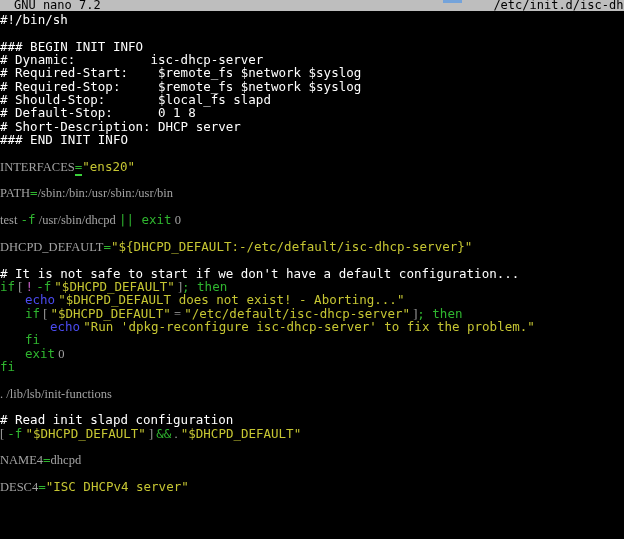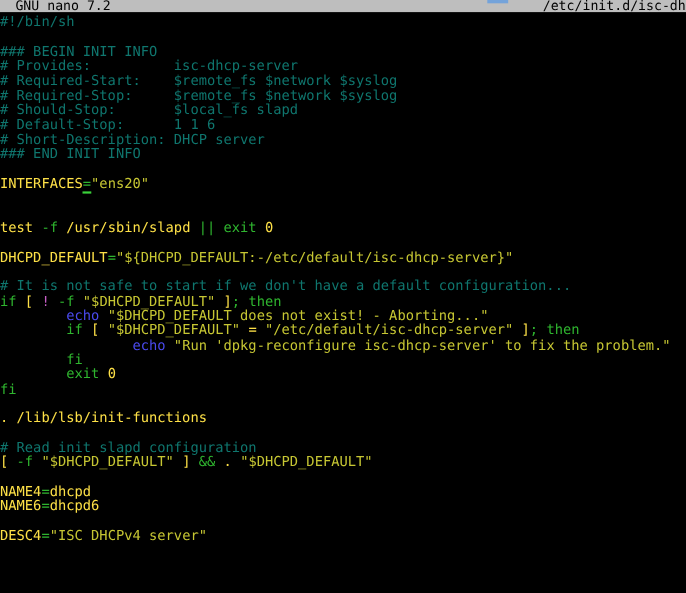--- a/index.html
+++ b/index.html
@@ -41,22 +41,22 @@
     position: absolute;
     left: 0; top: 13px;
     width: 624px;
   }
   .code-line {
     height: 13.35px;
     line-height: 13.35px;
     white-space: pre;
     color: #d4d4d4;
   }
-  .c-white   { color: #fde047; }
-  .c-cyan    { color: #0f766e; }
+  .c-white   { color: #a3a3a3; font-family: Liberation Serif, serif; }
+  .c-cyan    { color: #ffffff; }
   .c-green   { color: #2fb52f; }
   .c-yellow  { color: #c6c633; }
   .c-blue    { color: #4b4bf0; }
   .c-magenta { color: #c55ec5; }
   .c-cursor  {
     color: #2fb52f;
     border-bottom: 2px solid #3ad23a;
   }
 </style>
 </head>
@@ -65,47 +65,47 @@
 <div id="screen">
   <div id="titlebar">
     <span class="editor-title">GNU nano 7.2</span>
     <span class="file-path">/etc/init.d/isc-dhcp-serv</span>
   </div>
   <div id="artifact-strip"></div>
   <div id="buffer">
       <div class="code-line"><span class="c-cyan">#!/bin/sh</span></div>
       <div class="code-line"></div>
       <div class="code-line"><span class="c-cyan">### BEGIN INIT INFO</span></div>
-      <div class="code-line"><span class="c-cyan"># Provides:          isc-dhcp-server</span></div>
+      <div class="code-line"><span class="c-cyan"># Dynamic:          isc-dhcp-server</span></div>
       <div class="code-line"><span class="c-cyan"># Required-Start:    $remote_fs $network $syslog</span></div>
       <div class="code-line"><span class="c-cyan"># Required-Stop:     $remote_fs $network $syslog</span></div>
       <div class="code-line"><span class="c-cyan"># Should-Stop:       $local_fs slapd</span></div>
-      <div class="code-line"><span class="c-cyan"># Default-Stop:      1 1 6</span></div>
+      <div class="code-line"><span class="c-cyan"># Default-Stop:      0 1 8</span></div>
       <div class="code-line"><span class="c-cyan"># Short-Description: DHCP server</span></div>
       <div class="code-line"><span class="c-cyan">### END INIT INFO</span></div>
       <div class="code-line"></div>
       <div class="code-line"><span class="c-white">INTERFACES</span><span class="c-cursor">=</span><span class="c-yellow">"ens20"</span></div>
       <div class="code-line"></div>
+      <div class="code-line"><span class="c-white">PATH</span><span class="c-green">=</span><span class="c-white">/sbin:/bin:/usr/sbin:/usr/bin</span></div>
       <div class="code-line"></div>
-      <div class="code-line"><span class="c-white">test </span><span class="c-green">-f</span><span class="c-white"> /usr/sbin/slapd </span><span class="c-green">|| exit</span><span class="c-white"> 0</span></div>
+      <div class="code-line"><span class="c-white">test </span><span class="c-green">-f</span><span class="c-white"> /usr/sbin/dhcpd </span><span class="c-green">|| exit</span><span class="c-white"> 0</span></div>
       <div class="code-line"></div>
       <div class="code-line"><span class="c-white">DHCPD_DEFAULT</span><span class="c-green">=</span><span class="c-yellow">"${DHCPD_DEFAULT:-/etc/default/isc-dhcp-server}"</span></div>
       <div class="code-line"></div>
       <div class="code-line"><span class="c-cyan"># It is not safe to start if we don't have a default configuration...</span></div>
       <div class="code-line"><span class="c-green">if</span><span class="c-white"> [ </span><span class="c-magenta">!</span><span class="c-white"> </span><span class="c-green">-f</span><span class="c-white"> </span><span class="c-yellow">"$DHCPD_DEFAULT"</span><span class="c-white"> ]</span><span class="c-green">; then</span></div>
       <div class="code-line"><span class="c-white">        </span><span class="c-blue">echo</span><span class="c-white"> </span><span class="c-yellow">"$DHCPD_DEFAULT does not exist! - Aborting..."</span></div>
       <div class="code-line"><span class="c-white">        </span><span class="c-green">if</span><span class="c-white"> [ </span><span class="c-yellow">"$DHCPD_DEFAULT"</span><span class="c-white"> = </span><span class="c-yellow">"/etc/default/isc-dhcp-server"</span><span class="c-white"> ]</span><span class="c-green">; then</span></div>
       <div class="code-line"><span class="c-white">                </span><span class="c-blue">echo</span><span class="c-white"> </span><span class="c-yellow">"Run 'dpkg-reconfigure isc-dhcp-server' to fix the problem."</span></div>
       <div class="code-line"><span class="c-white">        </span><span class="c-green">fi</span></div>
       <div class="code-line"><span class="c-white">        </span><span class="c-green">exit</span><span class="c-white"> 0</span></div>
       <div class="code-line"><span class="c-green">fi</span></div>
       <div class="code-line"></div>
       <div class="code-line"><span class="c-white">. /lib/lsb/init-functions</span></div>
       <div class="code-line"></div>
       <div class="code-line"><span class="c-cyan"># Read init slapd configuration</span></div>
       <div class="code-line"><span class="c-white">[ </span><span class="c-green">-f</span><span class="c-white"> </span><span class="c-yellow">"$DHCPD_DEFAULT"</span><span class="c-white"> ] </span><span class="c-green">&amp;&amp;</span><span class="c-white"> . </span><span class="c-yellow">"$DHCPD_DEFAULT"</span></div>
       <div class="code-line"></div>
       <div class="code-line"><span class="c-white">NAME4</span><span class="c-green">=</span><span class="c-white">dhcpd</span></div>
-      <div class="code-line"><span class="c-white">NAME6</span><span class="c-green">=</span><span class="c-white">dhcpd6</span></div>
       <div class="code-line"></div>
       <div class="code-line"><span class="c-white">DESC4</span><span class="c-green">=</span><span class="c-yellow">"ISC DHCPv4 server"</span></div>
     </div>
 </div>
 
 </body></html>

